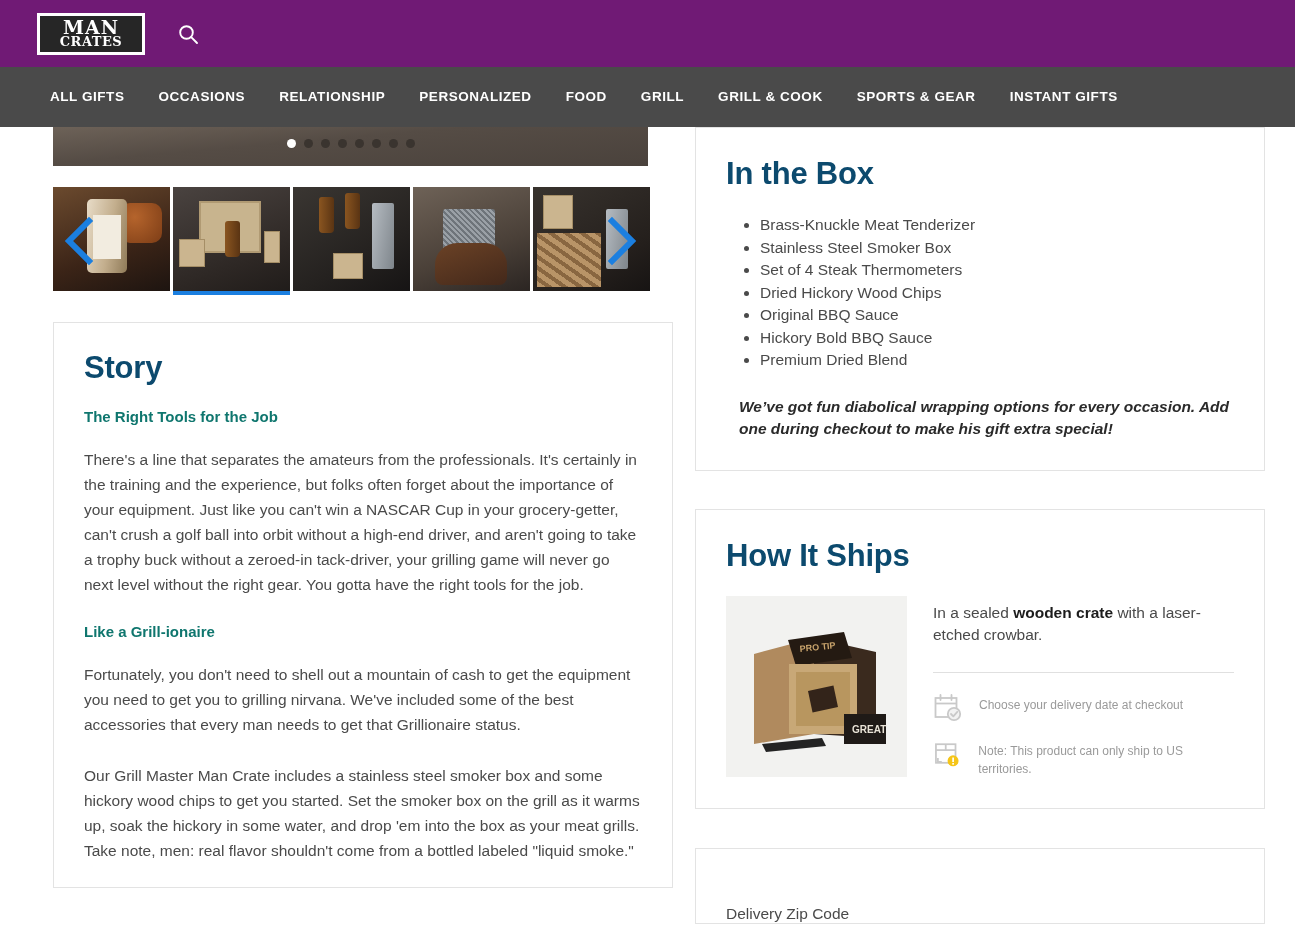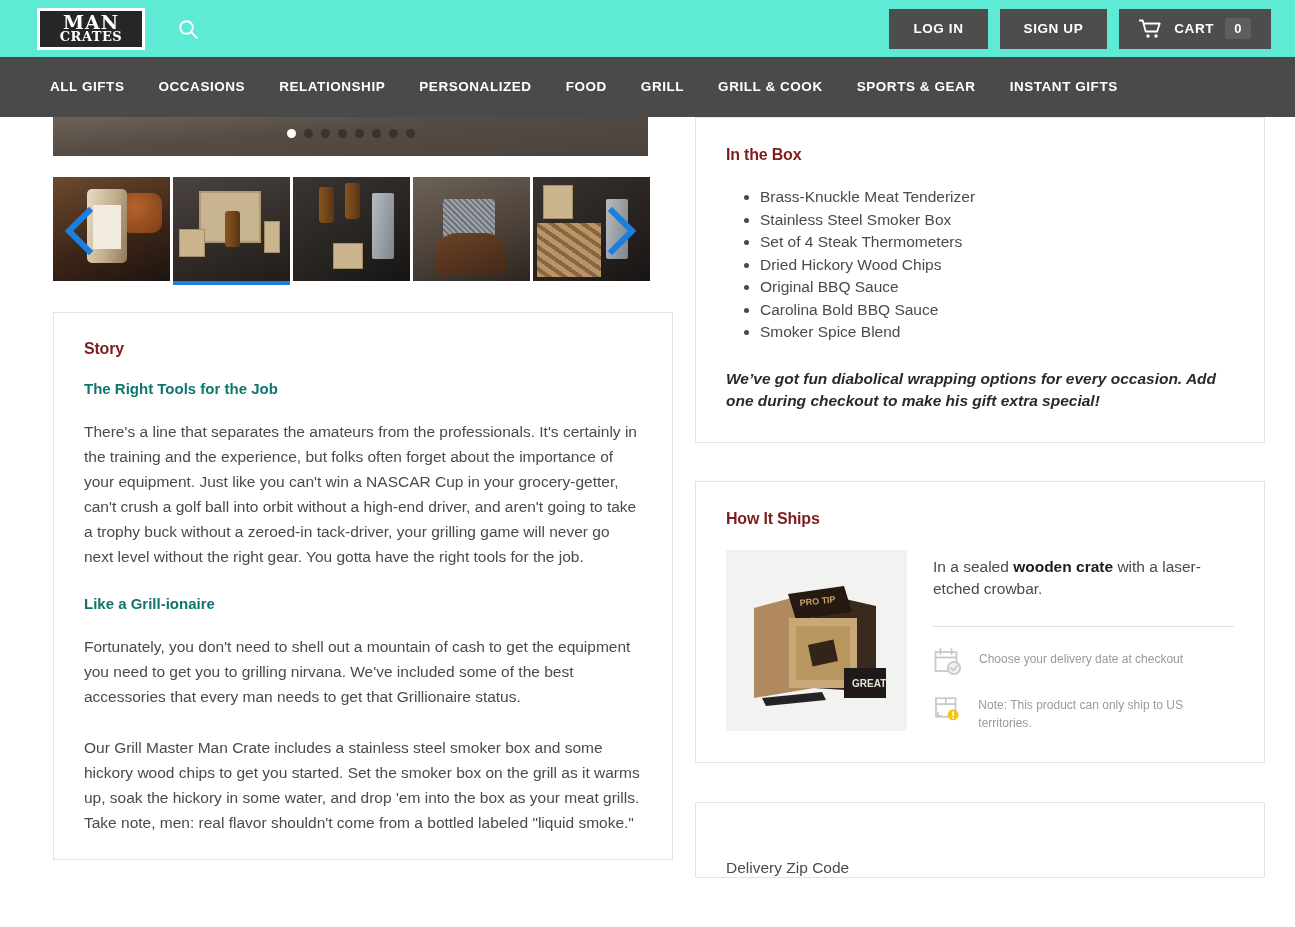--- a/index.html
+++ b/index.html
@@ -5,21 +5,21 @@
   * { box-sizing: border-box; }
   html, body { margin:0; padding:0; }
   body {
     width:1295px; height:927px; overflow:hidden;
     background:#fff; color:#2d2d2d;
     font-family:"Liberation Sans", sans-serif;
     -webkit-font-smoothing:antialiased;
   }
 
   
-  .topbar{height:57px;background:#5eead4;display:flex;align-items:center;padding:0 24px;position:relative;}
+  .topbar{height:67px;background:#701a75;display:flex;align-items:center;padding:0 24px;position:relative;}
   .logo{width:108px;height:42px;margin-left:13px;border:3px solid #fff;display:flex;flex-direction:column;
         align-items:center;justify-content:center;background:#262626;}
   .logo-l1{color:#fff;font-weight:bold;font-size:19px;line-height:15px;letter-spacing:1px;font-family:"DejaVu Serif", serif;}
   .logo-l2{color:#fff;font-weight:bold;font-size:13px;line-height:13px;letter-spacing:.5px;font-family:"DejaVu Serif", serif;}
   .search-btn{margin-left:28px;background:none;border:none;cursor:pointer;padding:4px;display:flex;}
   .topbar-right{margin-left:auto;display:flex;align-items:center;gap:12px;}
   .tb-btn{background:#4d4d4d;border:none;color:#fff;font-weight:bold;font-size:13.5px;letter-spacing:.6px;
           height:40px;padding:0 24px;cursor:pointer;font-family:"Liberation Sans", sans-serif;display:flex;align-items:center;}
   .cart-btn{gap:11px;padding:0 20px;}
   .cart-count{background:#5e5e5e;border-radius:3px;padding:3px 9px;font-size:13px;color:#fff;}
@@ -68,31 +68,31 @@
   .hand{position:absolute;left:22px;bottom:6px;width:72px;height:42px;border-radius:22px 22px 8px 8px;
        background:linear-gradient(160deg,#6b4226,#43281a);}
   .plate{position:absolute;right:16px;top:16px;width:22px;height:66px;
        background:linear-gradient(100deg,#b6bcc2,#7e858b);border-radius:2px;}
   .chips{position:absolute;left:4px;bottom:4px;width:64px;height:54px;
        background:repeating-linear-gradient(35deg,#c09a6b 0 5px,#8e6a42 5px 9px);opacity:.95;}
 
   
   .card{border:1px solid #e3e3e3;background:#fff;}
   .card-pad{padding:28px 30px 30px 30px;}
-  h2.sec{font-size:16px;font-weight:bold;color:#7f1d1d;margin:0 0 22px 0;letter-spacing:-.2px;}
+  h2.sec{font-size:31px;font-weight:bold;color:#0c4a6e;margin:0 0 22px 0;letter-spacing:-.2px;}
   h3.sub{font-size:15px;font-weight:bold;color:#0f766e;margin:0 0 22px 0;}
   p.body{font-size:15.5px;line-height:25px;color:#4a4a4a;margin:0 0 26px 0;}
   p.body:last-child{margin-bottom:0;}
 
   .story-card{margin-top:27px;}
   .story-pad{padding:27px 30px 24px 30px;}
 
   ul.box-list{margin:0;padding:0 0 0 34px;list-style:disc;}
   ul.box-list li{font-size:15.5px;line-height:22.5px;color:#4a4a4a;margin-bottom:0;}
-  .wrap-note{font-size:15.5px;line-height:22px;font-weight:bold;font-style:italic;color:#2a2a2a;margin:24px 0 0 0;}
+  .wrap-note{font-size:15.5px;line-height:22px;font-weight:bold;font-style:italic;color:#2a2a2a;margin:24px 0 0 13px;}
 
   
   .ships-card{margin-top:38px;}
   .ships-row{display:flex;gap:26px;align-items:flex-start;}
   .crate-img{width:181px;height:181px;flex:none;background:#f2f2f0;position:relative;overflow:hidden;}
   .ships-right{flex:1;padding-top:6px;}
   .ships-lead{font-size:15.5px;line-height:22px;color:#4a4a4a;margin:0;}
   .ships-lead b{color:#1c1c1c;font-weight:bold;}
   .hr{height:1px;background:#e0e0e0;margin:26px 0 20px 0;}
   .ship-line{display:flex;gap:16px;align-items:flex-start;margin-bottom:16px;}
@@ -111,33 +111,20 @@
   <div class="logo">
     <span class="logo-l1">MAN</span>
     <span class="logo-l2">CRATES</span>
   </div>
   <button class="search-btn">
     <svg width="22" height="22" viewBox="0 0 22 22">
       <circle cx="9.5" cy="9.5" r="6.3" fill="none" stroke="#fff" stroke-width="1.9"></circle>
       <line x1="14.2" y1="14.2" x2="20" y2="20" stroke="#fff" stroke-width="1.9" stroke-linecap="round"></line>
     </svg>
   </button>
-  <div class="topbar-right">
-    <button class="tb-btn">LOG IN</button>
-    <button class="tb-btn">SIGN UP</button>
-    <button class="tb-btn cart-btn">
-      <svg width="24" height="20" viewBox="0 0 24 20">
-        <path d="M0.5 1.5h3.2l3 11h11.4l2.6-8H6" fill="none" stroke="#fff" stroke-width="1.8" stroke-linecap="round" stroke-linejoin="round"></path>
-        <circle cx="9" cy="17" r="1.7" fill="#fff"></circle>
-        <circle cx="17" cy="17" r="1.7" fill="#fff"></circle>
-      </svg>
-      <span>CART</span>
-      <span class="cart-count">0</span>
-    </button>
-  </div>
 </div>
 
 <nav class="nav" id="nav">
     <span class="nav-item">ALL GIFTS</span>
     <span class="nav-item">OCCASIONS</span>
     <span class="nav-item">RELATIONSHIP</span>
     <span class="nav-item">PERSONALIZED</span>
     <span class="nav-item">FOOD</span>
     <span class="nav-item">GRILL</span>
     <span class="nav-item">GRILL &amp; COOK</span>
@@ -222,22 +209,22 @@
 
     <div class="card">
       <div class="card-pad">
         <h2 class="sec">In the Box</h2>
         <ul class="box-list" id="box-list">
             <li>Brass-Knuckle Meat Tenderizer</li>
             <li>Stainless Steel Smoker Box</li>
             <li>Set of 4 Steak Thermometers</li>
             <li>Dried Hickory Wood Chips</li>
             <li>Original BBQ Sauce</li>
-            <li>Carolina Bold BBQ Sauce</li>
-            <li>Smoker Spice Blend</li>
+            <li>Hickory Bold BBQ Sauce</li>
+            <li>Premium Dried Blend</li>
           </ul>
         <p class="wrap-note">We’ve got fun diabolical wrapping options for every occasion. Add one during checkout to make his gift extra special!</p>
       </div>
     </div>
 
     <div class="card ships-card">
       <div class="card-pad">
         <h2 class="sec">How It Ships</h2>
         <div class="ships-row">
           <div class="crate-img">

